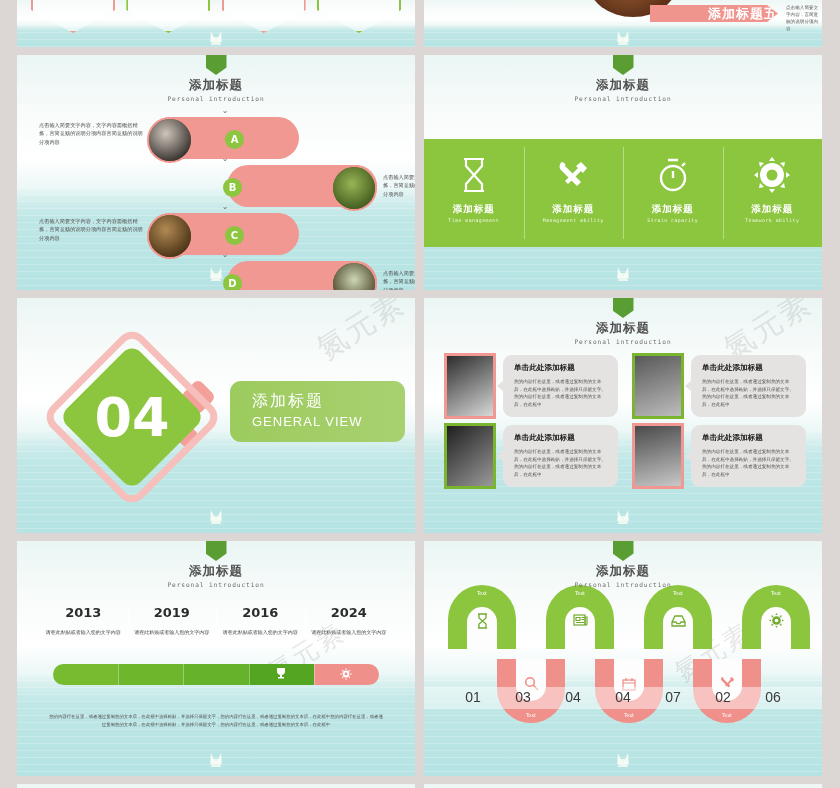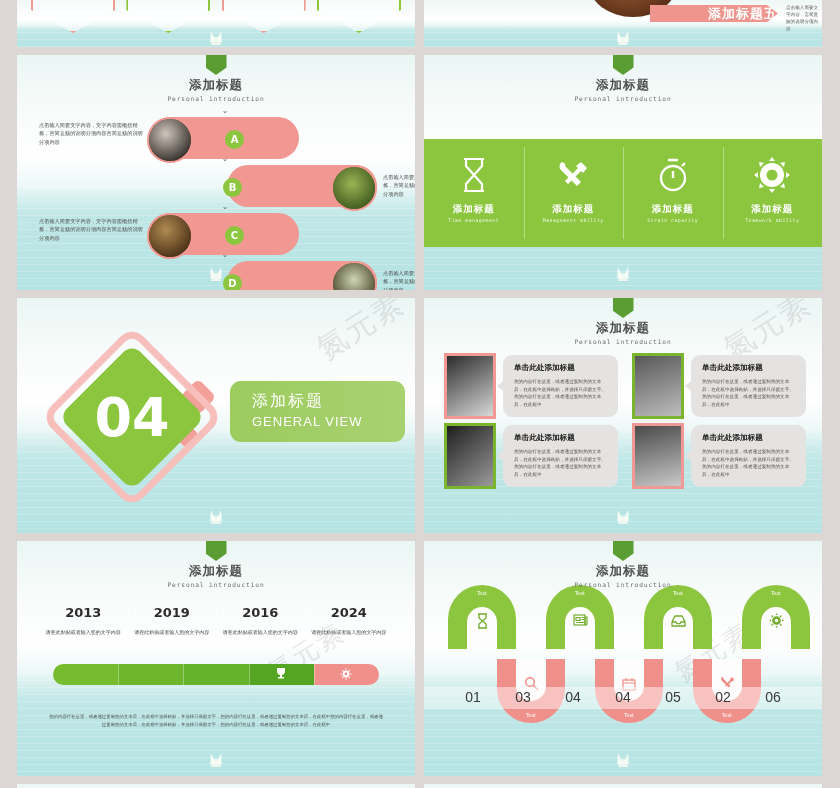--- a/index.html
+++ b/index.html
@@ -502,21 +502,21 @@
         </div>
       </div>
     </div>
 
     <div class="numstrip"></div>
     <div class="numline">
       <span>01</span>
       <span>03</span>
       <span>04</span>
       <span>04</span>
-      <span>05</span>
+      <span>07</span>
       <span>02</span>
       <span>06</span>
     </div>
   </div>
 
   <div class="slide bottomrow">
     
   </div>
   <div class="slide bottomrow"></div>
 

